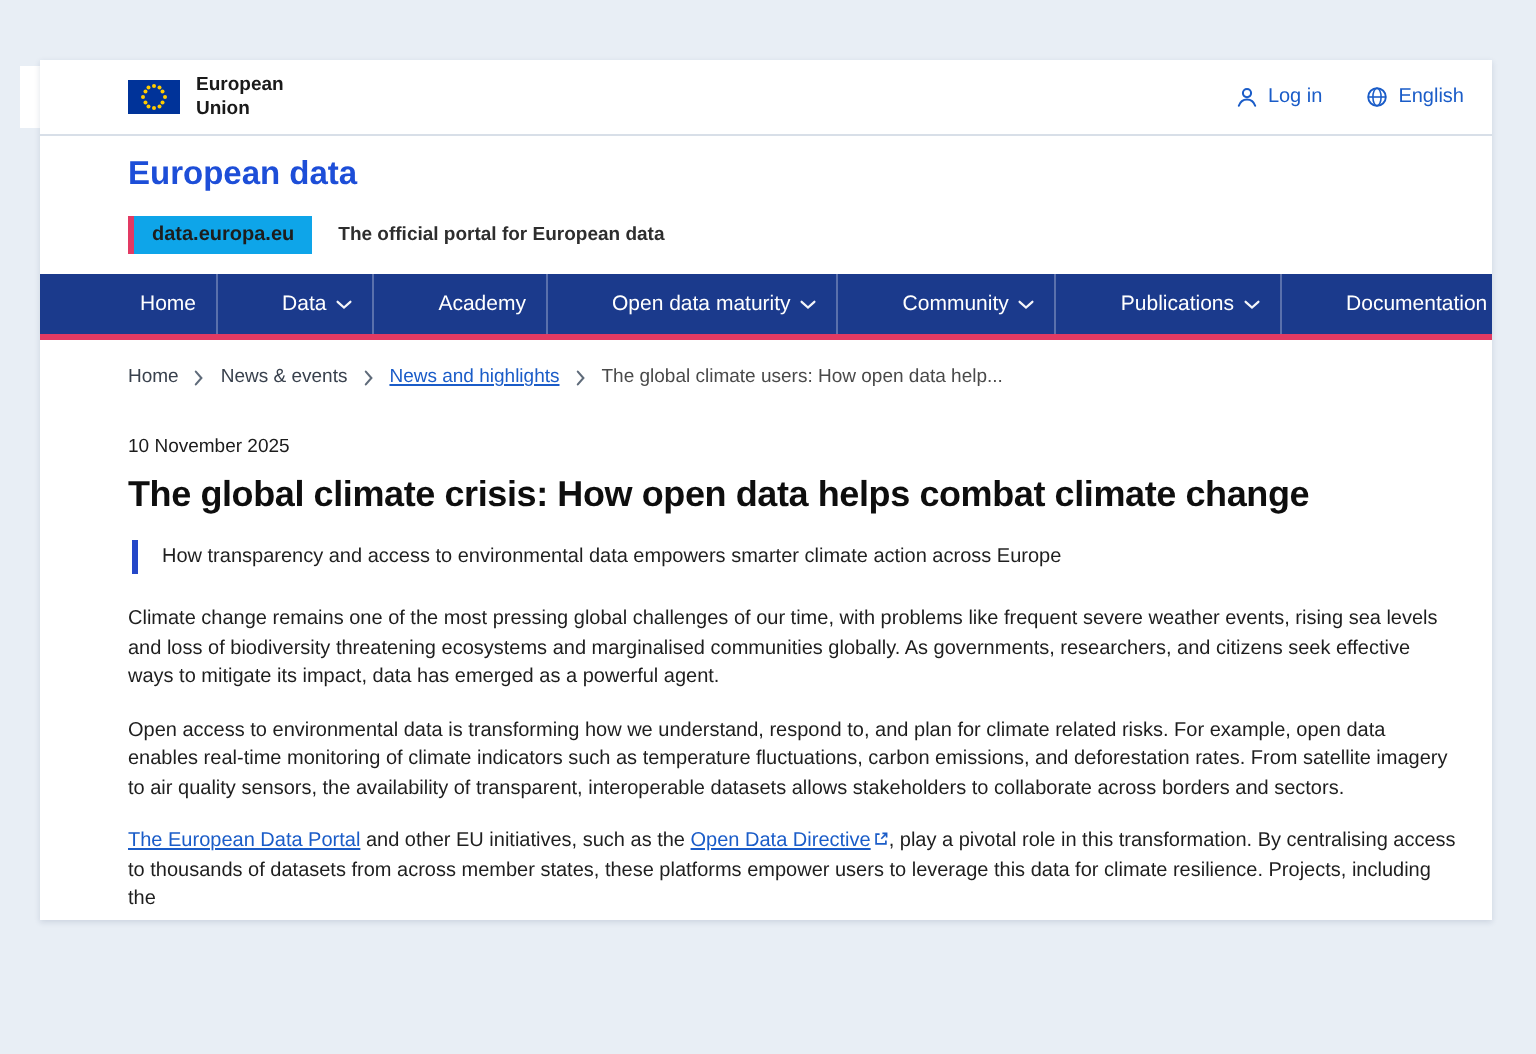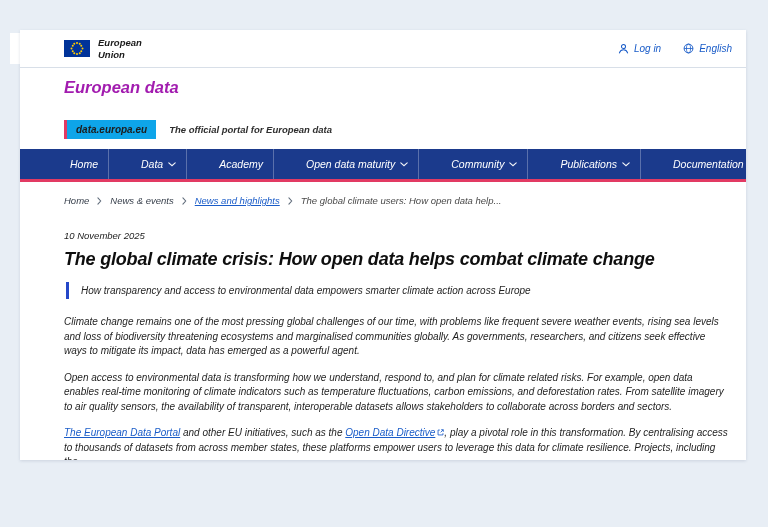--- a/index.html
+++ b/index.html
@@ -9,38 +9,37 @@
     font-family:"Liberation Sans", sans-serif;
     position:relative;
     overflow:hidden;
     cursor:default;
   }
   .artifact { position:absolute; left:10px; top:33px; width:11px; height:31px; background:#ffffff; }
   .card {
     position:absolute; left:20px; top:30px; width:726px; height:430px;
     background:#ffffff; overflow:hidden;
     box-shadow:0 1px 3px rgba(30,50,90,.14);
-    font-style:italic;
   }
 
   
   .topbar {
     height:38px; display:flex; align-items:center; justify-content:space-between;
     padding:0 14px 0 44px; border-bottom:1px solid #d8dfe8;
   }
   .brand { display:flex; align-items:center; gap:8px; cursor:pointer; }
   .flag { width:26px; height:17px; display:block; }
   .brand-text { display:flex; flex-direction:column; font-size:9.5px; font-weight:700; color:#1a1a1a; line-height:1.18; }
   .topbar-actions { display:flex; align-items:center; gap:22px; }
   .top-link { display:flex; align-items:flex-end; gap:5px; color:var(--link-blue,#1a5cc8); font-size:10px; cursor:pointer; text-decoration:none; }
   .top-link svg { width:11px; height:11px; }
 
   
   .masthead { padding:10px 14px 10px 44px; }
-  .site-title { font-size:16.5px; font-weight:700; color:#a21caf; margin-bottom:23px; }
+  .site-title { font-size:16.5px; font-weight:700; color:#1d4ed8; margin-bottom:11px; }
   .site-sub { display:flex; align-items:center; gap:13px; }
   .domain-badge {
     font-size:10px; font-weight:700; color:#1d1d1d;
     background:#0ea5e9; border-left:3px solid var(--accent-pink,#e23a63);
     padding:4px 9px;
   }
   .tagline { font-size:9.5px; font-weight:700; color:#2e2e2e; }
 
   
   .mainnav { background:var(--nav-background,#1b3a8c); display:flex; align-items:stretch; height:30px; padding-left:40px; }

